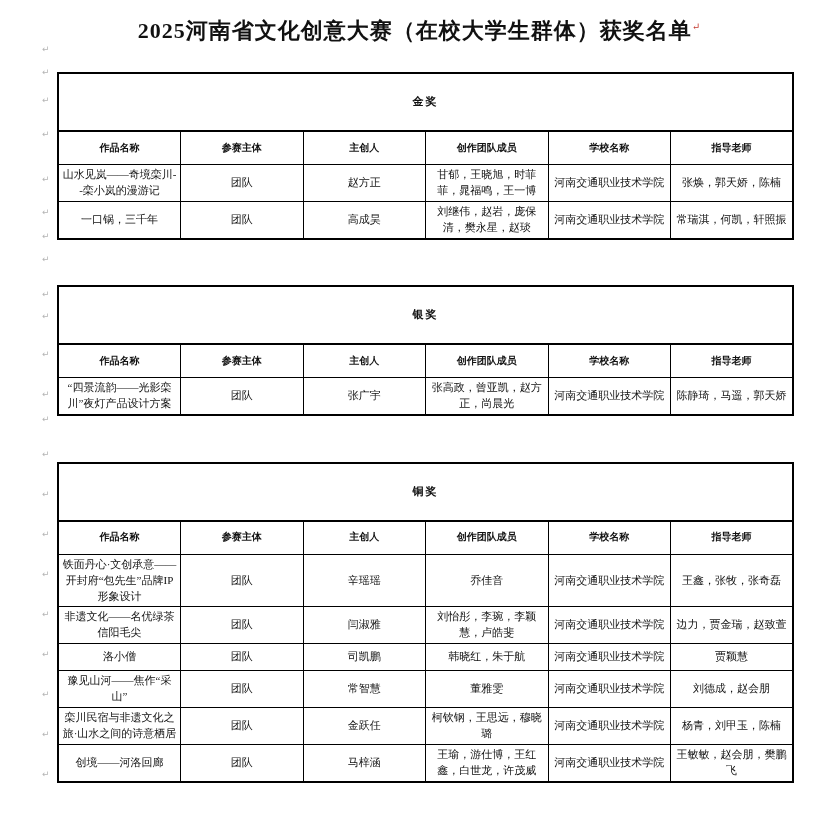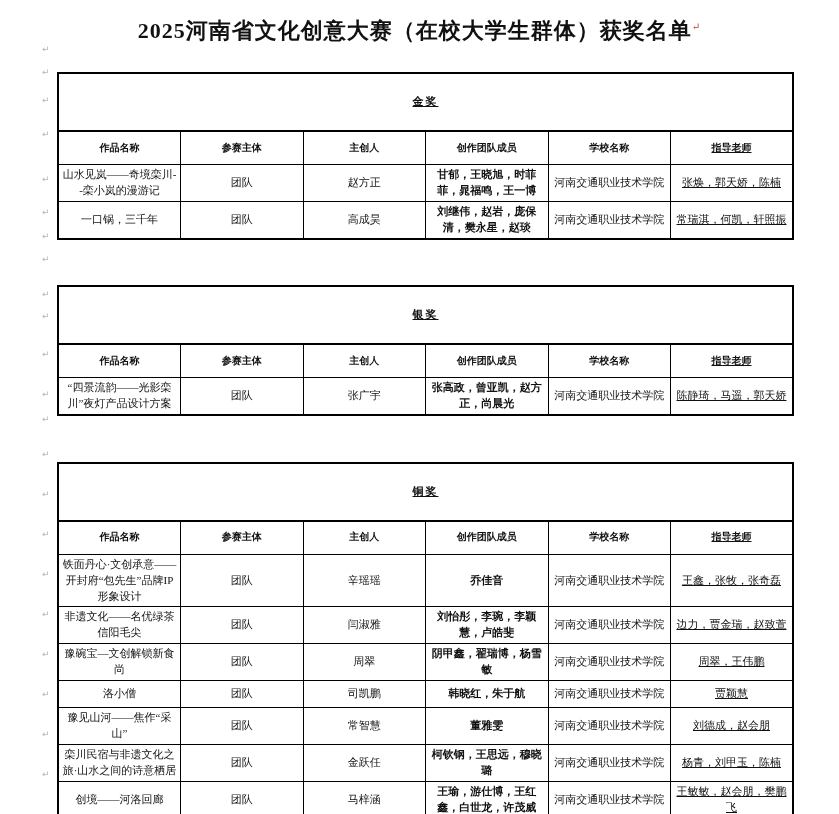--- a/index.html
+++ b/index.html
@@ -23,31 +23,30 @@
   .t-gold{margin-top:26px;}
   .t-silver{margin-top:45px;}
   .t-bronze{margin-top:46px;}
   .award-table td,.award-table th{
     border:1px solid #000;text-align:center;vertical-align:middle;
     font-size:11px;padding:2px 3px;line-height:1.45;word-break:break-all;
   }
   .award-cell{
     font-size:29px;font-weight:600;height:52px;letter-spacing:2px;
     border-bottom:2px solid #000 !important;
-    text-decoration:underline;
   }
   .hdr-row th{font-weight:bold;font-size:10px;height:28px;
     border-top:2px solid #000;}
   .data-row td{height:22px;}
   .col-work{width:27.4%;}
   .col-type{width:8.1%;}
   .col-creator{width:8%;}
-  .col-team{width:17.9%;font-weight:bold;}
+  .col-team{width:17.9%;}
   .col-school{width:19.3%;margin-top:28px;}
-  .col-advisor{width:19.3%;text-decoration:underline;}
+  .col-advisor{width:19.3%;}
 </style>
 </head>
 <body>
 
 <div class="page">
 
   <h1 class="doc-title"><span>2025河南省文化创意大赛（在校大学生群体）获奖名单</span><span class="title-mark">↵</span></h1>
 
   <div class="margin-marks">
       <span class="pmark" style="top: 5px;">↵</span>
@@ -153,28 +152,20 @@
         </tr>
         <tr class="data-row">
           <td class="col-work">非遗文化——名优绿茶信阳毛尖</td>
           <td class="col-type">团队</td>
           <td class="col-creator">闫淑雅</td>
           <td class="col-team">刘怡彤，李琬，李颖慧，卢皓斐</td>
           <td class="col-school">河南交通职业技术学院</td>
           <td class="col-advisor">边力，贾金瑞，赵致萱</td>
         </tr>
         <tr class="data-row">
-          <td class="col-work">豫碗宝—文创解锁新食尚</td>
-          <td class="col-type">团队</td>
-          <td class="col-creator">周翠</td>
-          <td class="col-team">阴甲鑫，翟瑞博，杨雪敏</td>
-          <td class="col-school">河南交通职业技术学院</td>
-          <td class="col-advisor">周翠，王伟鹏</td>
-        </tr>
-        <tr class="data-row">
           <td class="col-work">洛小僧</td>
           <td class="col-type">团队</td>
           <td class="col-creator">司凯鹏</td>
           <td class="col-team">韩晓红，朱于航</td>
           <td class="col-school">河南交通职业技术学院</td>
           <td class="col-advisor">贾颖慧</td>
         </tr>
         <tr class="data-row">
           <td class="col-work">豫见山河——焦作“采山”</td>
           <td class="col-type">团队</td>

